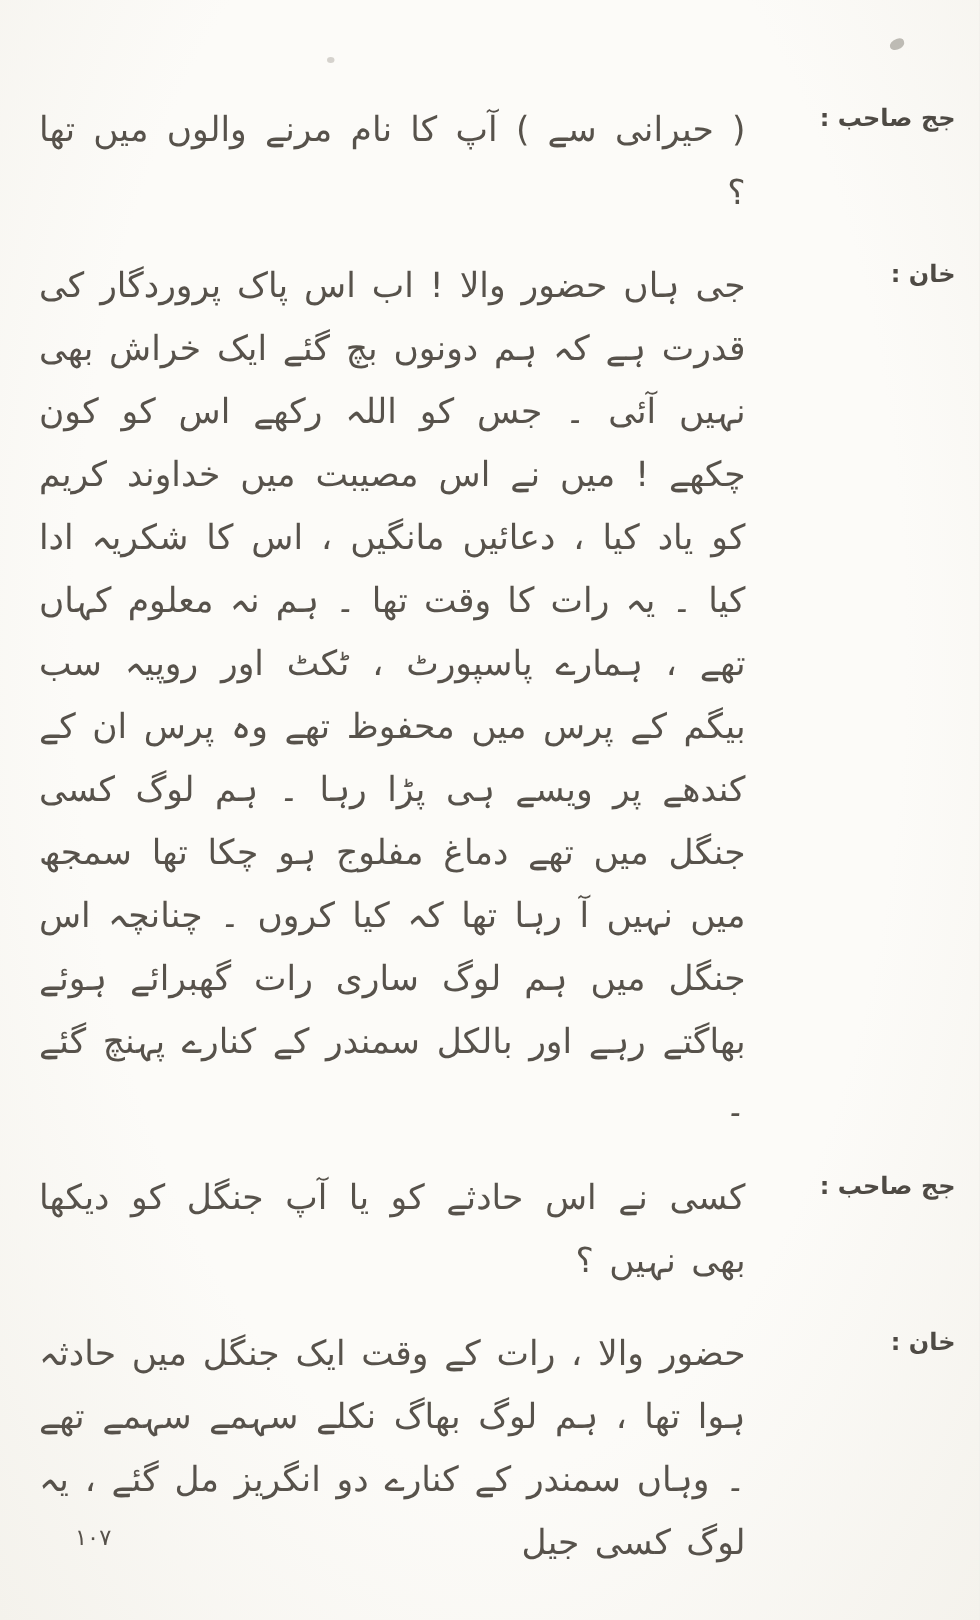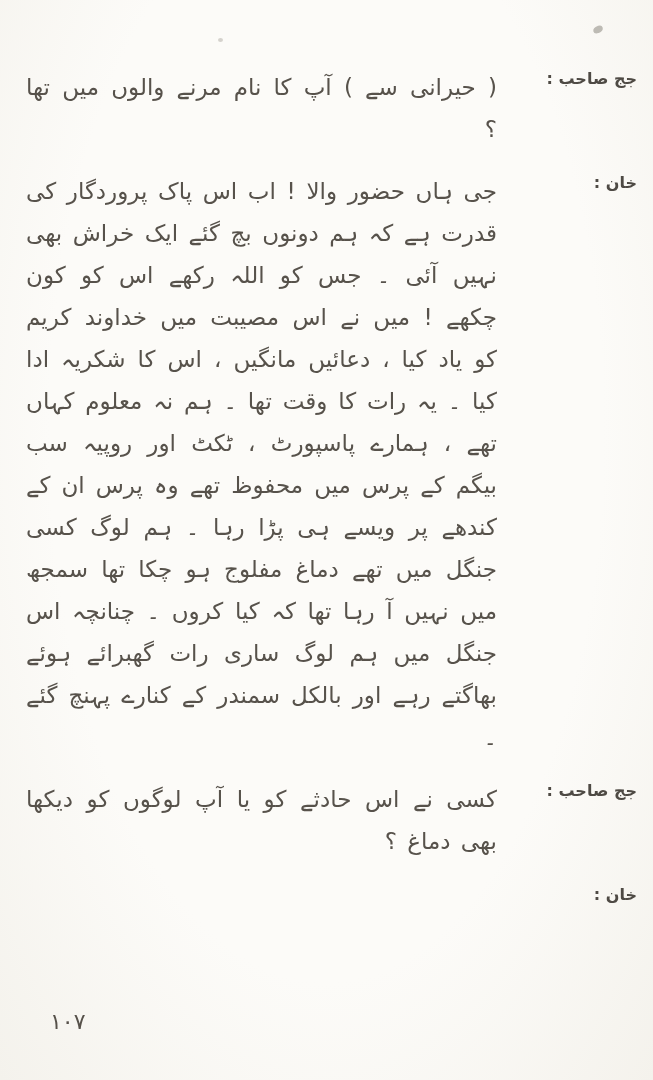--- a/index.html
+++ b/index.html
@@ -42,21 +42,21 @@
       font-size: 23px;
       line-height: 42px;
       text-align: justify;
       word-spacing: 3px;
       color: #57524b;
     }
     .page-number {
       position: absolute;
       left: 50px;
       bottom: 46px;
-      font-size: 22px;
+      font-size: 15px;
       color: #56514a;
     }
     .scan-speck {
       position: absolute;
       top: 26px;
       right: 50px;
       width: 10px;
       height: 7px;
       border-radius: 60% 40% 55% 45%;
       background: #8d8warning88;
@@ -90,24 +90,25 @@
       <div class="speech">( حیرانی سے ) آپ کا نام مرنے والوں میں تھا ؟</div>
     </div>
 
     <div class="entry">
       <div class="speaker">خان :</div>
       <div class="speech">جی ہاں حضور والا ! اب اس پاک پروردگار کی قدرت ہے کہ ہم دونوں بچ گئے ایک خراش بھی نہیں آئی ۔ جس کو اللہ رکھے اس کو کون چکھے ! میں نے اس مصیبت میں خداوند کریم کو یاد کیا ، دعائیں مانگیں ، اس کا شکریہ ادا کیا ۔ یہ رات کا وقت تھا ۔ ہم نہ معلوم کہاں تھے ، ہمارے پاسپورٹ ، ٹکٹ اور روپیہ سب بیگم کے پرس میں محفوظ تھے وہ پرس ان کے کندھے پر ویسے ہی پڑا رہا ۔ ہم لوگ کسی جنگل میں تھے دماغ مفلوج ہو چکا تھا سمجھ میں نہیں آ رہا تھا کہ کیا کروں ۔ چنانچہ اس جنگل میں ہم لوگ ساری رات گھبرائے ہوئے بھاگتے رہے اور بالکل سمندر کے کنارے پہنچ گئے ۔</div>
     </div>
 
     <div class="entry">
       <div class="speaker">جج صاحب :</div>
-      <div class="speech">کسی نے اس حادثے کو یا آپ لوگوں کو دیکھا بھی دماغ ؟</div>
+      <div class="speech">کسی نے اس حادثے کو یا آپ جنگل کو دیکھا بھی نہیں ؟</div>
     </div>
 
     <div class="entry">
       <div class="speaker">خان :</div>
+      <div class="speech">حضور والا ، رات کے وقت ایک جنگل میں حادثہ ہوا تھا ، ہم لوگ بھاگ نکلے سہمے سہمے تھے ۔ وہاں سمندر کے کنارے دو انگریز مل گئے ، یہ لوگ کسی جیل</div>
     </div>
 
   </div>
 
   <div class="page-number">۱۰۷</div>
 
 </div>
 
 </body></html>

